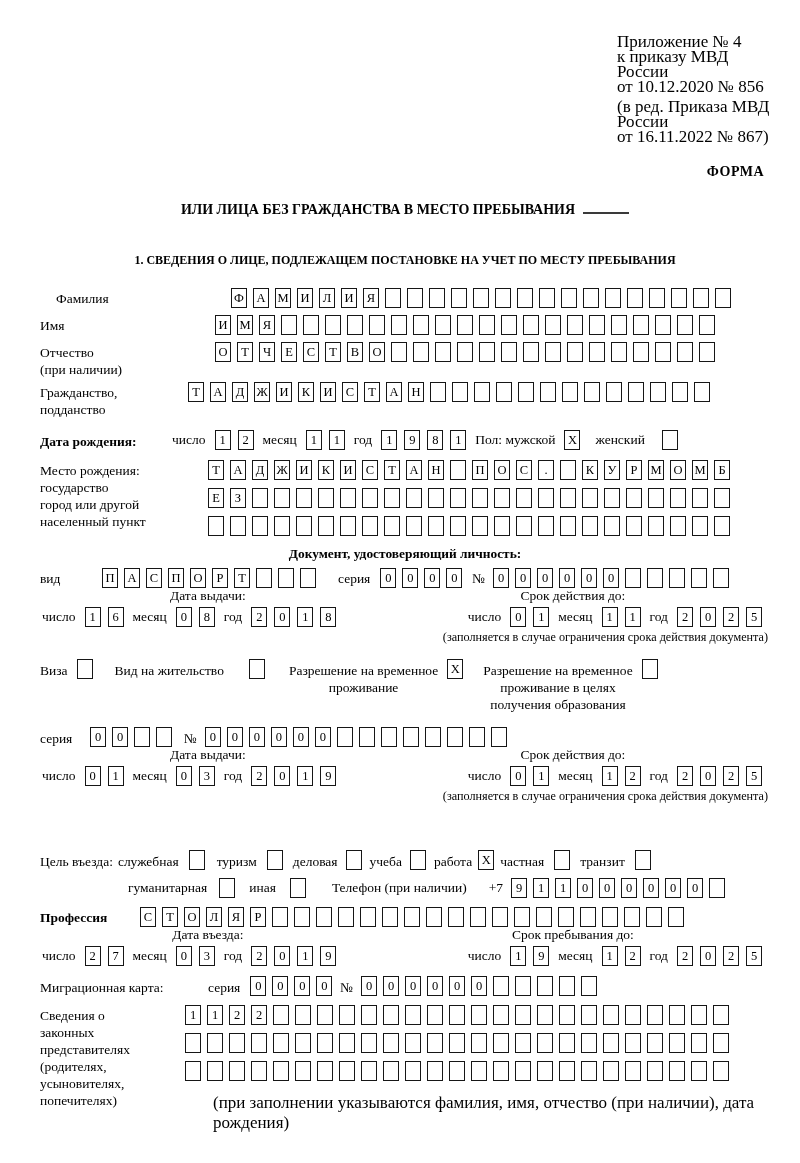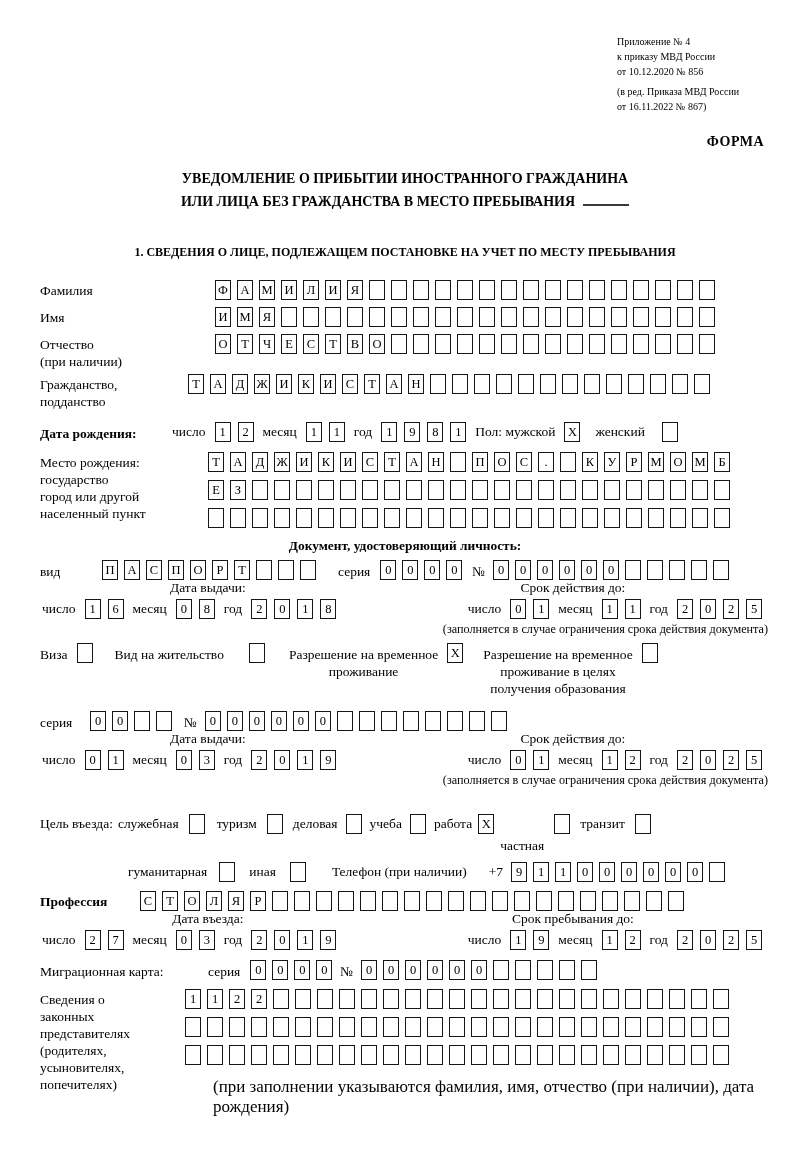--- a/index.html
+++ b/index.html
@@ -6,21 +6,21 @@
   html,body { margin:0; padding:0; background:#e8e8e8; }
   .page {
     width:800px; height:1163px; background:#ffffff; color:#000;
     font-family:"Liberation Serif","DejaVu Serif",serif;
     font-size:13.5px; position:relative; overflow:hidden;
     margin:0 auto;
   }
   .inner { padding:34px 30px 0 40px; }
 
   
-  .annex { margin-left:577px; font-size:10px; line-height:15px; }
+  .annex { margin-left:577px; font-size:17px; line-height:15px; }
   .annex .gap { height:5px; }
   .forma { text-align:right; font-weight:bold; font-size:14px; margin:20px 6px 0 0; letter-spacing:.5px; }
 
   
   .title { text-align:center; font-weight:bold; font-size:14px; line-height:22px; margin-top:18px; }
   .title-underline { display:inline-block; width:46px; border-bottom:2px solid #3a3a3a; height:14px; margin-left:8px; }
   .sect-head { text-align:center; font-weight:bold; font-size:12px; margin-top:32px; }
 
   
   .frow { display:flex; align-items:flex-start; margin-top:7px; }
@@ -38,21 +38,21 @@
   
   .dateheads { display:flex; }
   .dh-left { width:46%; text-align:center; }
   .dh-right { flex:1; text-align:center; }
   .dateline { display:flex; justify-content:space-between; margin-top:3px; padding-right:8px; }
   .dgroup { display:flex; align-items:center; gap:7px; }
   .dgroup .lbl { margin:0 2px; }
   .datenote { text-align:right; font-size:12.2px; margin-top:3px; padding-right:2px; }
 
   
-  .optrow { display:flex; align-items:flex-start; margin-top:6px; }
+  .optrow { display:flex; align-items:flex-start; margin-top:14px; }
   .opt { display:flex; align-items:flex-start; gap:9px; }
   .optlabel { line-height:17px; padding-top:3px; }
   .optlabel.center { text-align:center; }
   .intro { margin-top:12px; line-height:22px; }
 
   .note-center { font-size:17px; margin-top:12px; margin-left:168px; }
 </style>
 </head>
 <body>
 
@@ -63,26 +63,25 @@
       <div>Приложение № 4</div>
       <div>к приказу МВД России</div>
       <div>от 10.12.2020 № 856</div>
       <div class="gap"></div>
       <div>(в ред. Приказа МВД России</div>
       <div>от 16.11.2022 № 867)</div>
     </div>
     <div class="forma">ФОРМА</div>
 
     <div class="title">
-      <div>УВЕДОМЛЕНИЕ О ПРИБЫТИИ ИНОСТРАННОГО ГРАЖДАНИНА</div>
       <div><span>ИЛИ ЛИЦА БЕЗ ГРАЖДАНСТВА В МЕСТО ПРЕБЫВАНИЯ</span><span class="title-underline"></span></div>
     </div>
     <div class="sect-head">1. СВЕДЕНИЯ О ЛИЦЕ, ПОДЛЕЖАЩЕМ ПОСТАНОВКЕ НА УЧЕТ ПО МЕСТУ ПРЕБЫВАНИЯ</div>
 
-    <div class="frow" style="margin-top:20px;">
+    <div class="frow" style="margin-top:20px;margin-left:16px;">
       <div class="flabel w175">Фамилия</div>
       <div class="cells">
           <span class="cell">Ф</span>
           <span class="cell">А</span>
           <span class="cell">М</span>
           <span class="cell">И</span>
           <span class="cell">Л</span>
           <span class="cell">И</span>
           <span class="cell">Я</span>
           <span class="cell"></span>
@@ -313,21 +312,21 @@
             <span class="cell"></span>
             <span class="cell"></span>
             <span class="cell"></span>
             <span class="cell"></span>
           </div>
       </div>
     </div>
 
     <div class="sect-head" style="margin-top:2px; font-size:13.4px;">Документ, удостоверяющий личность:</div>
 
-    <div class="frow" style="margin-top:6px; align-items:center;">
+    <div class="frow" style="margin-top:6px; ">
       <div class="flabel" style="width:62px;">вид</div>
       <div class="cells">
           <span class="cell">П</span>
           <span class="cell">А</span>
           <span class="cell">С</span>
           <span class="cell">П</span>
           <span class="cell">О</span>
           <span class="cell">Р</span>
           <span class="cell">Т</span>
           <span class="cell"></span>
@@ -504,21 +503,21 @@
         <span class="cells" style="gap:7px;">
             <span class="cell">2</span>
             <span class="cell">0</span>
             <span class="cell">2</span>
             <span class="cell">5</span>
           </span>
       </div>
     </div>
     <div class="datenote">(заполняется в случае ограничения срока действия документа)</div>
 
-    <div class="optrow" style="margin-top:6px; align-items:center;">
+    <div class="optrow" style="margin-top:6px; align-items:flex-end;">
       <span>Цель въезда:</span>
       <span style="margin-left:5px;">служебная</span>
       <span class="cells" style="margin-left:10px;">
           <span class="cell"></span>
         </span>
       <span style="margin-left:12px;">туризм</span>
       <span class="cells" style="margin-left:10px;">
           <span class="cell"></span>
         </span>
       <span style="margin-left:10px;">деловая</span>

